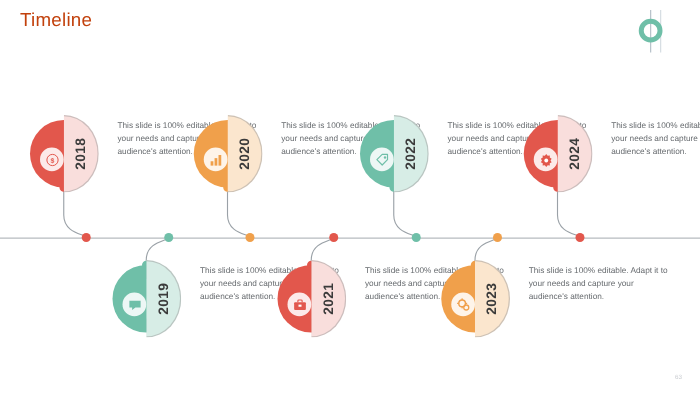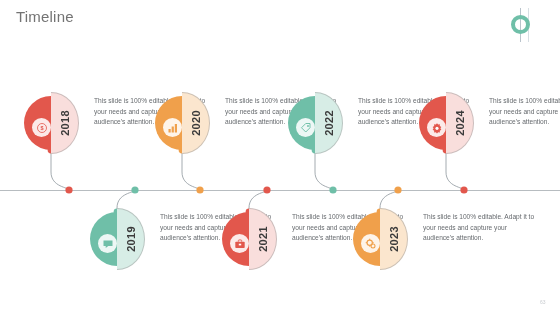--- a/index.html
+++ b/index.html
@@ -15,21 +15,21 @@
     width:560px;height:315px;
     background:#ffffff;
   }
 
   
   #page-title{
     position:absolute;
     left:16px;top:8px;
     font-size:15px;
     font-weight:400;
-    color:#737373;
+    color:#c2410c;
     letter-spacing:.2px;
     white-space:nowrap;
   }
 
   
   #corner-logo{
     position:absolute;
     left:505px;top:8px;
     width:34px;height:34px;
   }

